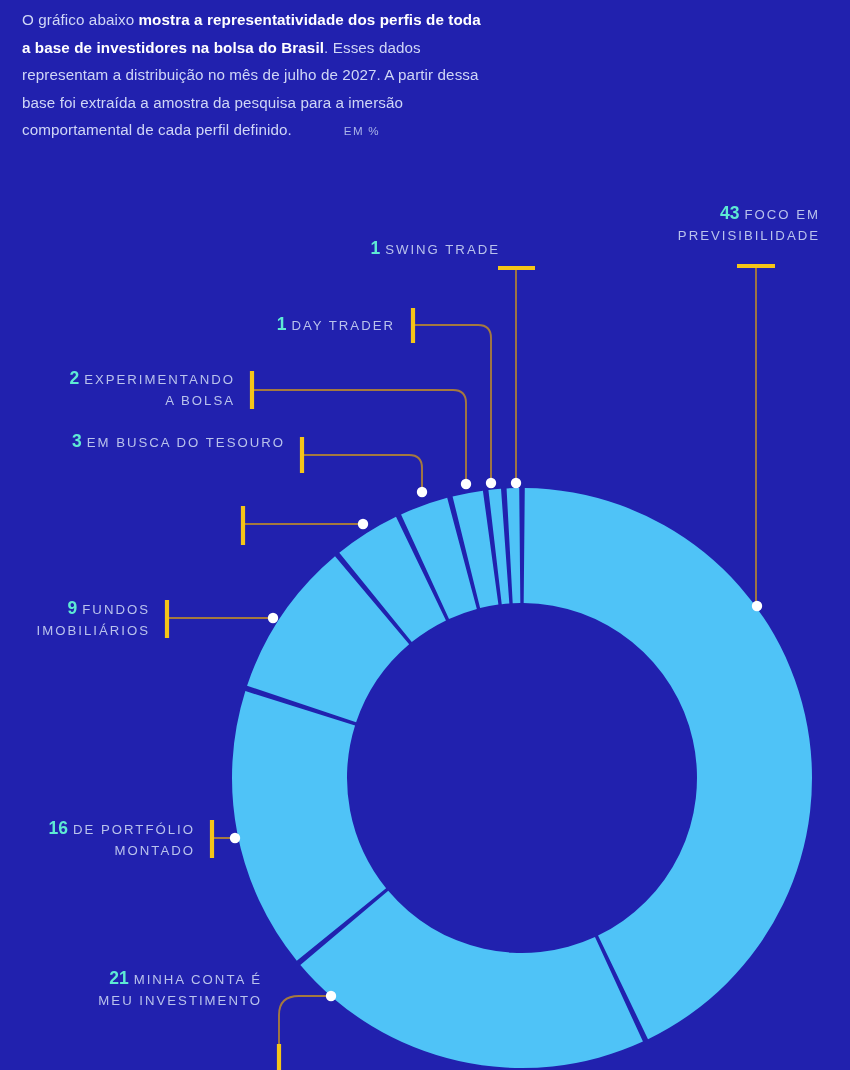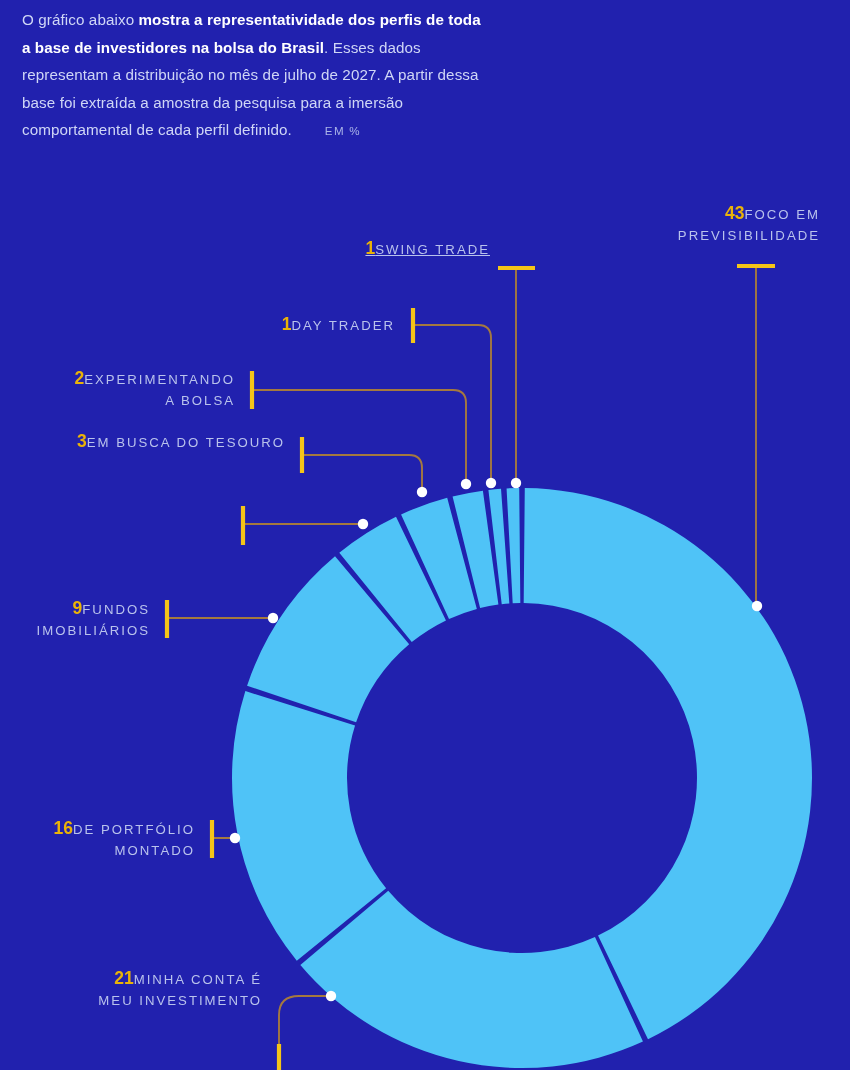--- a/index.html
+++ b/index.html
@@ -12,35 +12,35 @@
 
   
   .intro{
     position:absolute;left:22px;top:6px;width:470px;
     font-size:15.2px;line-height:27.6px;color:#cfd6f6;
     letter-spacing:.1px;
   }
   .intro b{color:#ffffff;font-weight:700;}
   .intro .unit{
     color:#aab4e8;font-size:11.6px;letter-spacing:1.3px;
-    font-weight:400;margin-left:1px;padding-left:32px;
+    font-weight:400;margin-left:20px;padding-left:32px;
   }
 
   
   #chart{position:absolute;left:0;top:0;width:850px;height:1070px;}
 
   
   .lbl{
     position:absolute;color:#b9c2ec;
     font-size:13.2px;letter-spacing:2.0px;line-height:21px;
     white-space:nowrap;
   }
   .lbl .num{
-    color:#eab308;font-weight:700;font-size:17.5px;
-    letter-spacing:0px;
+    color:#5eead4;font-weight:700;font-size:17.5px;
+    letter-spacing:0px;margin-right:5px;
   }
   .lbl.r{text-align:right;}
 </style>
 </head>
 <body>
 
 <div id="stage">
 
   <div class="intro"><span>O gráfico abaixo </span><b>mostra a representatividade dos perfis de toda a base de investidores na bolsa do Brasil</b><span>. Esses dados representam a distribuição no mês de julho de 2027. A partir dessa base foi extraída a amostra da pesquisa para a imersão comportamental de cada perfil definido.</span><span class="unit">EM %</span></div>
 
@@ -93,21 +93,21 @@
       <circle cx="235" cy="838" r="5.2"></circle>
       <circle cx="331" cy="996" r="5.2"></circle>
     </g>
   </svg>
 
   <div class="lbl r" style="left:530px;top:203px;width:290px;">
     <span class="num">43</span><span>FOCO EM</span><br>
     <span>PREVISIBILIDADE</span>
   </div>
 
-  <div class="lbl r" style="left:250px;top:238px;width:240px;text-decoration:underline;">
+  <div class="lbl r" style="left:260px;top:238px;width:240px;">
     <span class="num">1</span><span>SWING TRADE</span>
   </div>
 
   <div class="lbl r" style="left:150px;top:314px;width:245px;">
     <span class="num">1</span><span>DAY TRADER</span>
   </div>
 
   <div class="lbl r" style="left:20px;top:368px;width:215px;">
     <span class="num">2</span><span>EXPERIMENTANDO</span><br>
     <span>A BOLSA</span>

